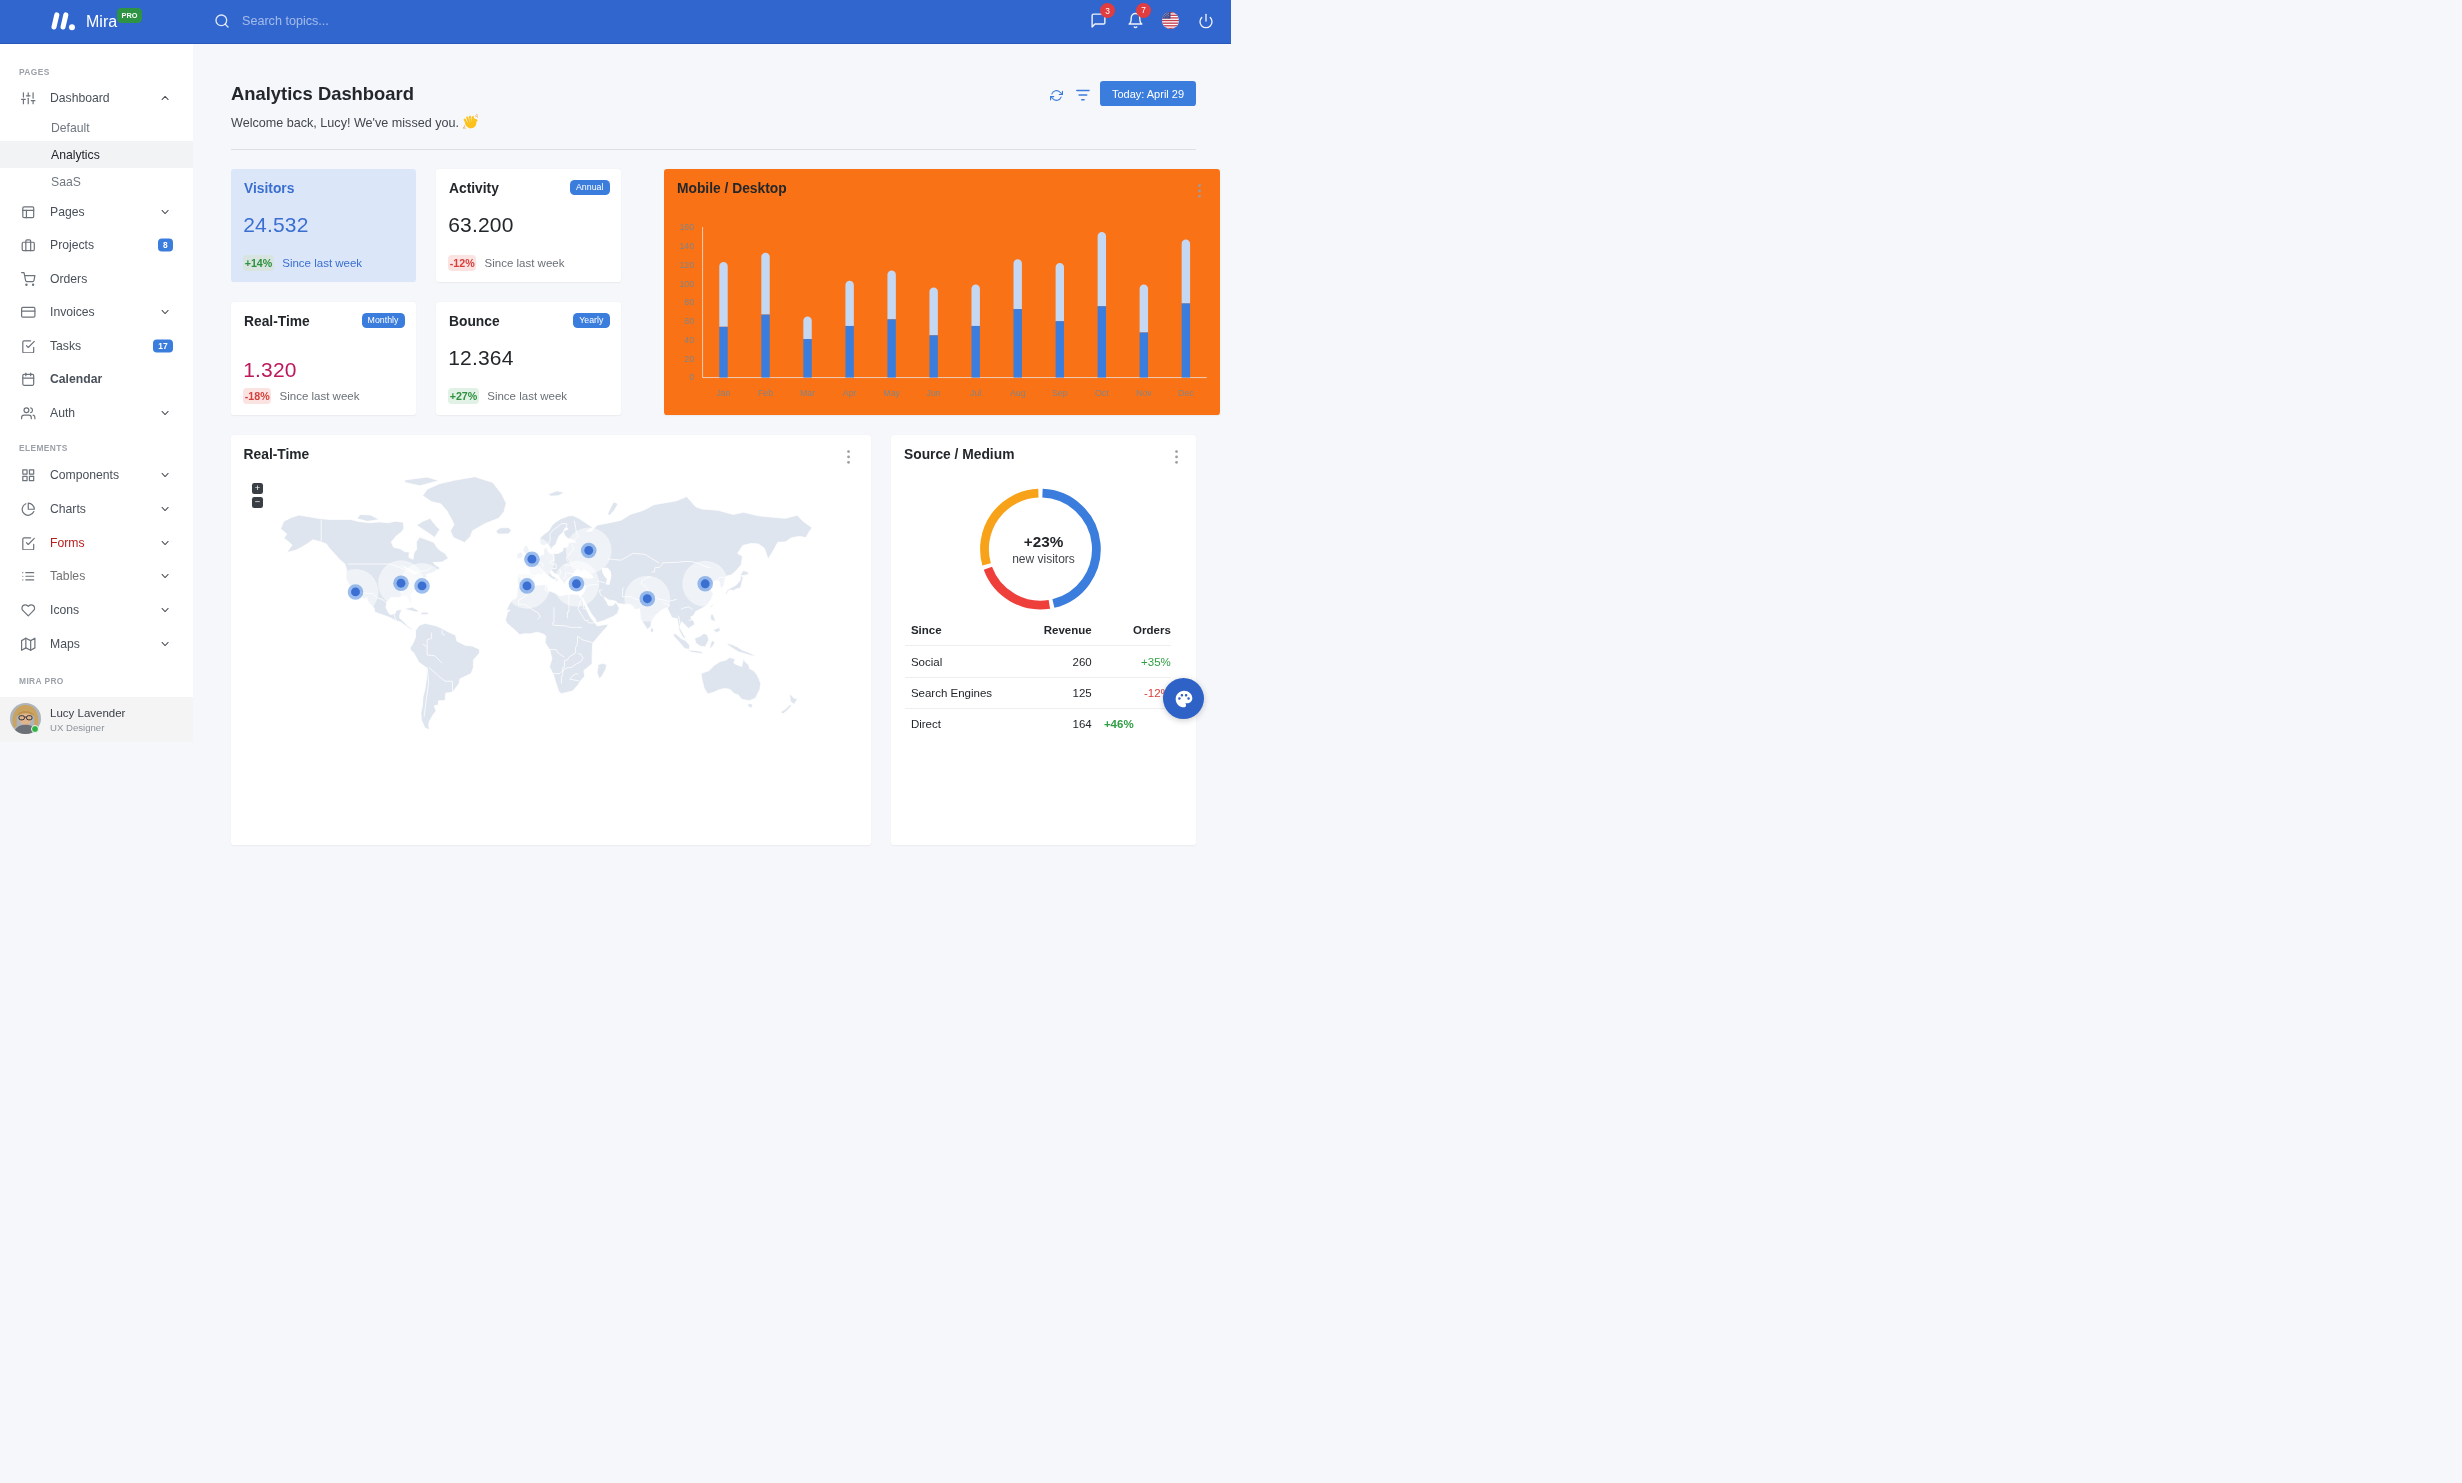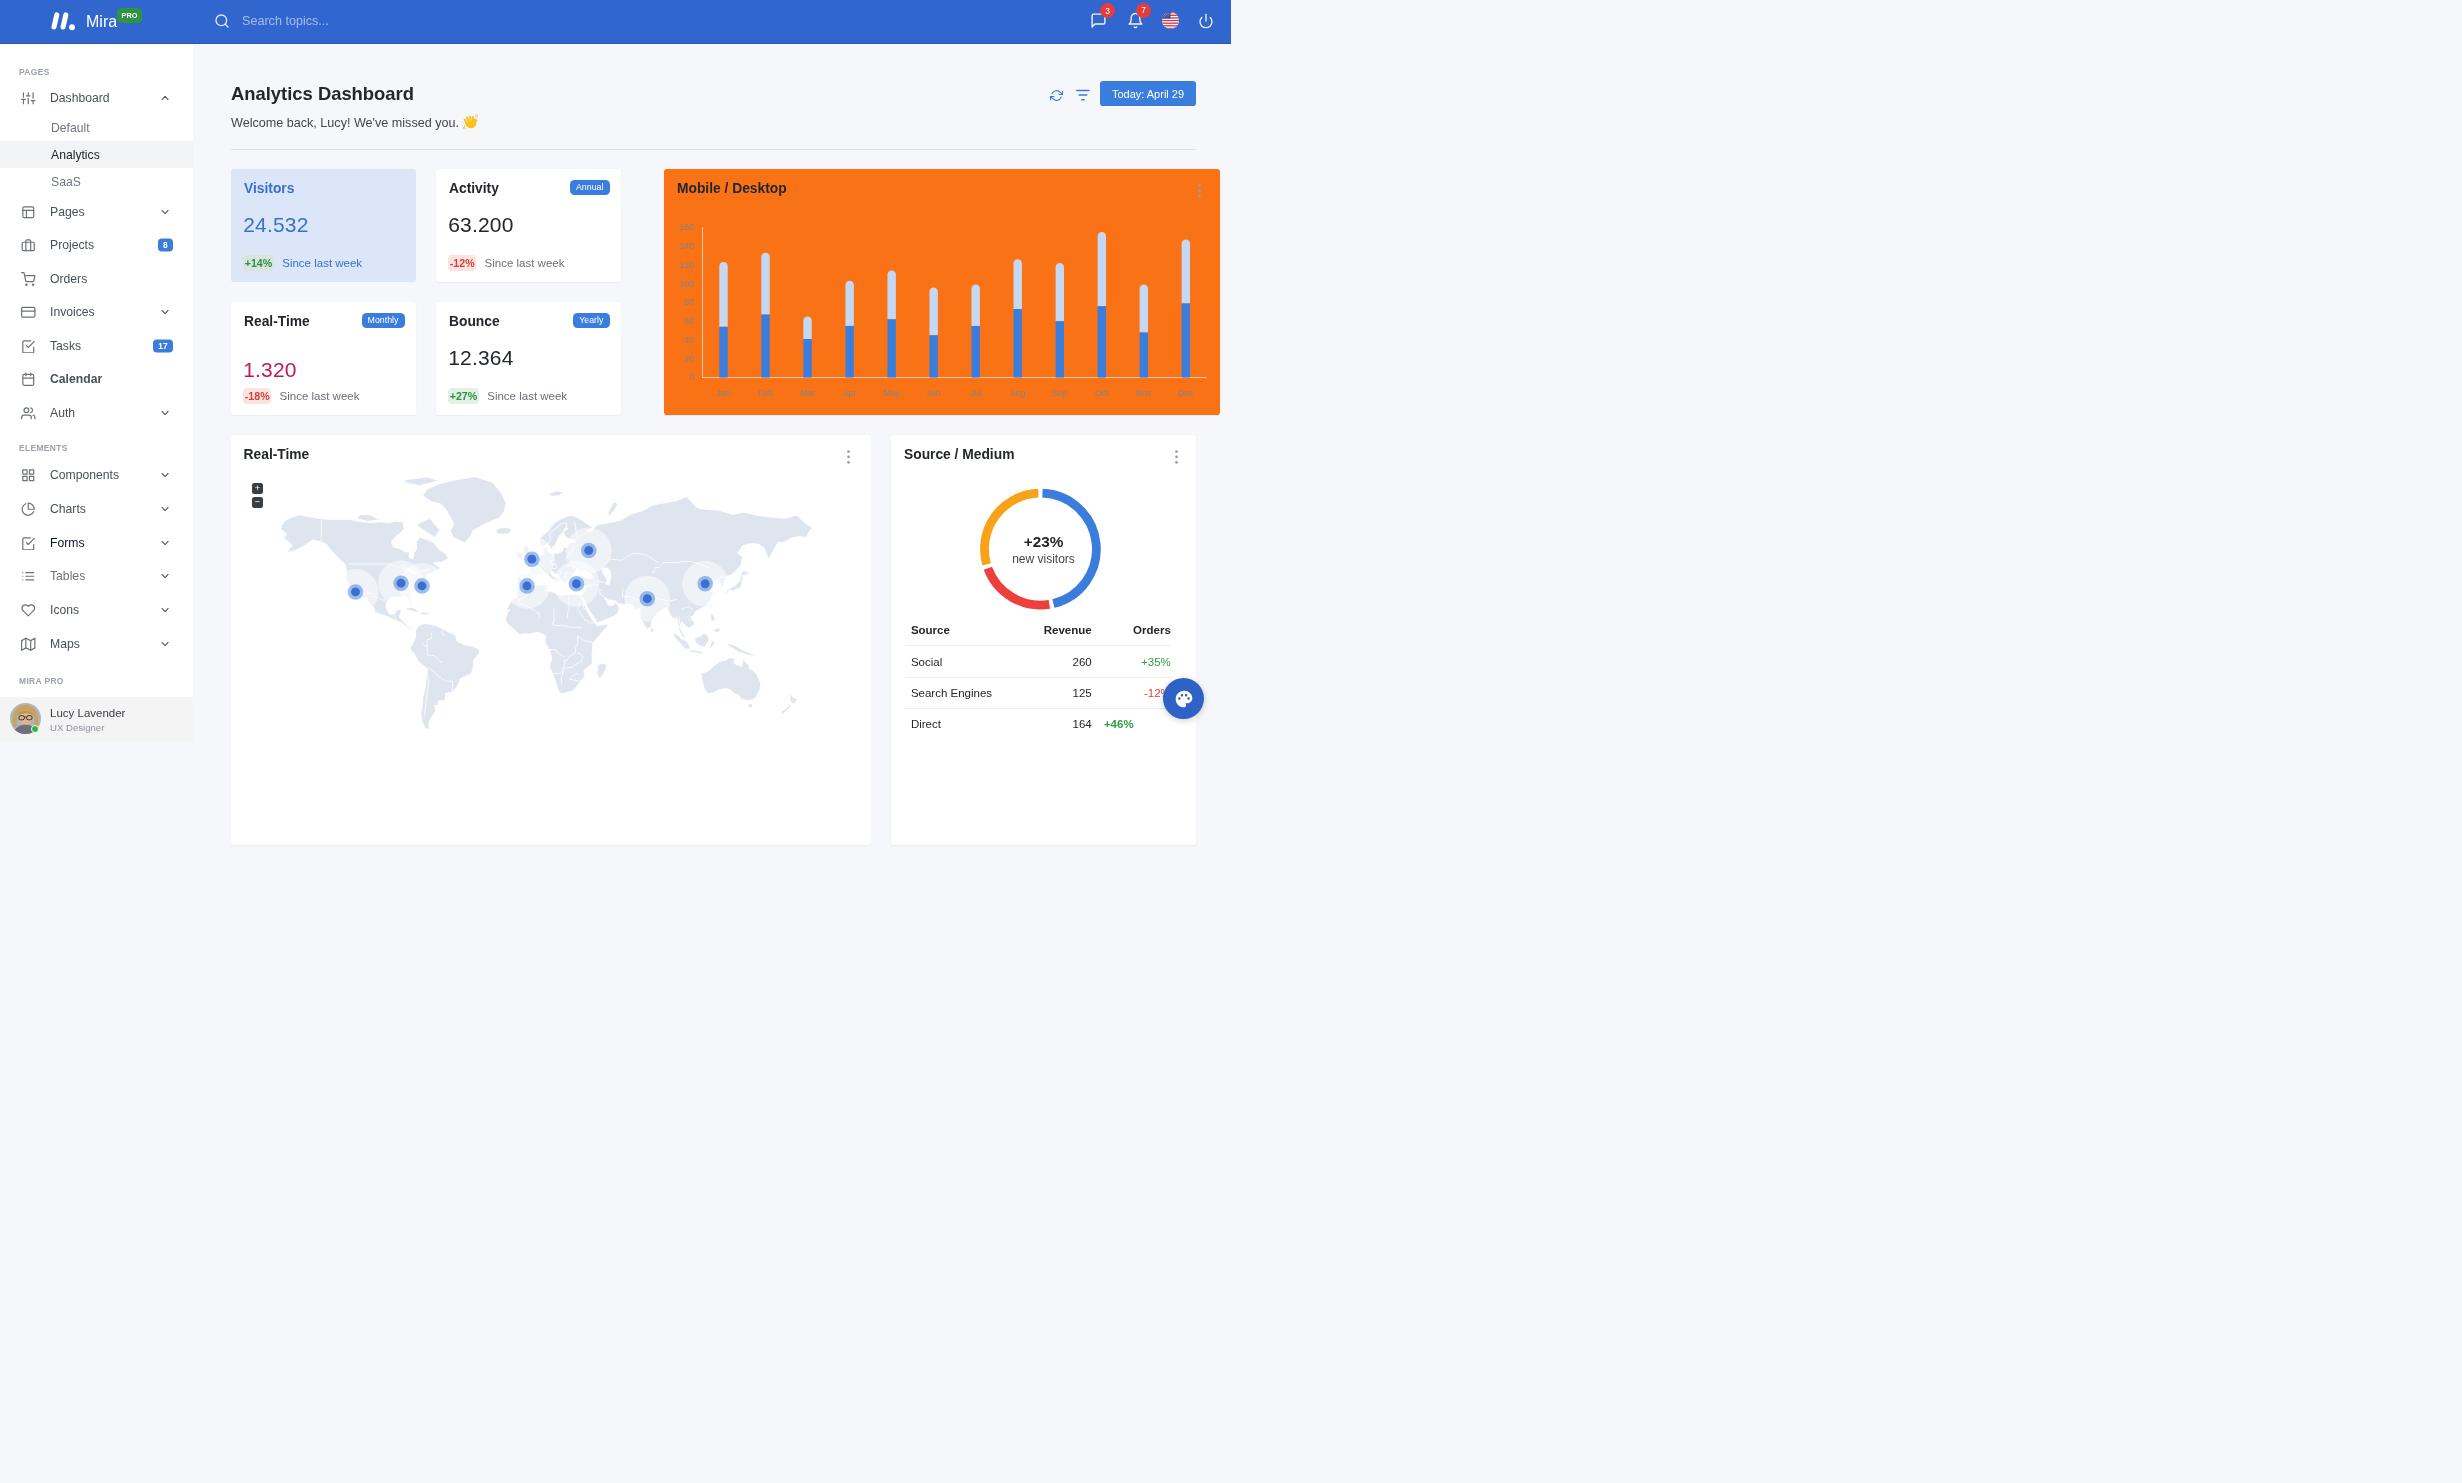--- a/index.html
+++ b/index.html
@@ -194,21 +194,21 @@
         <svg width="12.2" height="12.2" viewBox="0 0 24 24" fill="none" stroke="#4a4f55" stroke-width="2" stroke-linecap="round" stroke-linejoin="round">
           <polyline points="6 9 12 15 18 9"></polyline>
         </svg>
       </span>
     </div>
     <div style="position:absolute;left:0;top:482px;width:193px;height:34px;">
       <span style="position:absolute;left:21.4px;top:9.6px"><svg width="14.5" height="14.5" viewBox="0 0 24 24" fill="none" stroke="#6d737b" stroke-width="2" stroke-linecap="round" stroke-linejoin="round">
           <polyline points="9 11 12 14 22 4"></polyline>
           <path d="M21 14v7a2 2 0 0 1-2 2H5a2 2 0 0 1-2-2V5a2 2 0 0 1 2-2h11"></path>
         </svg></span>
-      <span style="position:absolute;left:50px;top:50%;transform:translateY(-50%);font-size:12.2px;font-weight:500;color:#0f172a;white-space:nowrap">Forms</span>
+      <span style="position:absolute;left:50px;top:50%;transform:translateY(-50%);font-size:12.2px;font-weight:500;color:#b91c1c;white-space:nowrap">Forms</span>
       <span style="position:absolute;right:22px;top:50%;transform:translateY(-50%);display:flex">
         <svg width="12.2" height="12.2" viewBox="0 0 24 24" fill="none" stroke="#4a4f55" stroke-width="2" stroke-linecap="round" stroke-linejoin="round">
           <polyline points="6 9 12 15 18 9"></polyline>
         </svg>
       </span>
     </div>
     <div style="position:absolute;left:0;top:515px;width:193px;height:34px;">
       <span style="position:absolute;left:21.4px;top:9.6px"><svg width="14.5" height="14.5" viewBox="0 0 24 24" fill="none" stroke="#6d737b" stroke-width="2" stroke-linecap="round" stroke-linejoin="round">
           <line x1="8" y1="6" x2="21" y2="6"></line>
           <line x1="8" y1="12" x2="21" y2="12"></line>
@@ -524,21 +524,21 @@
   <svg class="abs" style="left:0;top:0" width="305" height="199" viewBox="0 0 399 260">
       <path d="M198.18,75.95 A73.2,73.2 0 0 1 212.43,220.31" fill="none" stroke="#3B7DDD" stroke-width="11.5"></path>
       <path d="M207.17,221.36 A73.2,73.2 0 0 1 126.75,174.23" fill="none" stroke="#ee3f3b" stroke-width="11.5"></path>
       <path d="M125.09,169.13 A73.2,73.2 0 0 1 192.82,75.95" fill="none" stroke="#f7a218" stroke-width="11.5"></path>
     </svg>
   <div class="abs" style="left:0;top:98px;width:305px;text-align:center;font-size:15.3px;font-weight:700;color:#23272b">+23%</div>
   <div class="abs" style="left:0;top:117px;width:305px;text-align:center;font-size:12px;color:#42464b">new visitors</div>
   <table style="position:absolute;left:13.8px;top:180px;width:266px;border-collapse:collapse;font-size:11.5px;color:#23272b">
    <tbody>
         <tr style="font-weight:700">
-          <td style="padding:9.2px 6.1px;width:110px">Source</td>
+          <td style="padding:9.2px 6.1px;width:110px">Since</td>
           <td style="text-align:right;padding:9.2px 6.1px;width:83px">Revenue</td>
           <td style="text-align:right;padding:9.2px 0 9.2px 6.1px">Orders</td>
         </tr>
    <tr style="border-top:0.8px solid #eceef0">
           <td style="padding:9.2px 6.1px">Social</td>
           <td style="text-align:right;padding:9.2px 6.1px">260</td>
           <td style="text-align:right;padding:9.2px 0 9.2px 6.1px;color:#2f9e44;font-weight:500">+35%</td>
         </tr>
    <tr style="border-top:0.8px solid #eceef0">
           <td style="padding:9.2px 6.1px">Search Engines</td>

